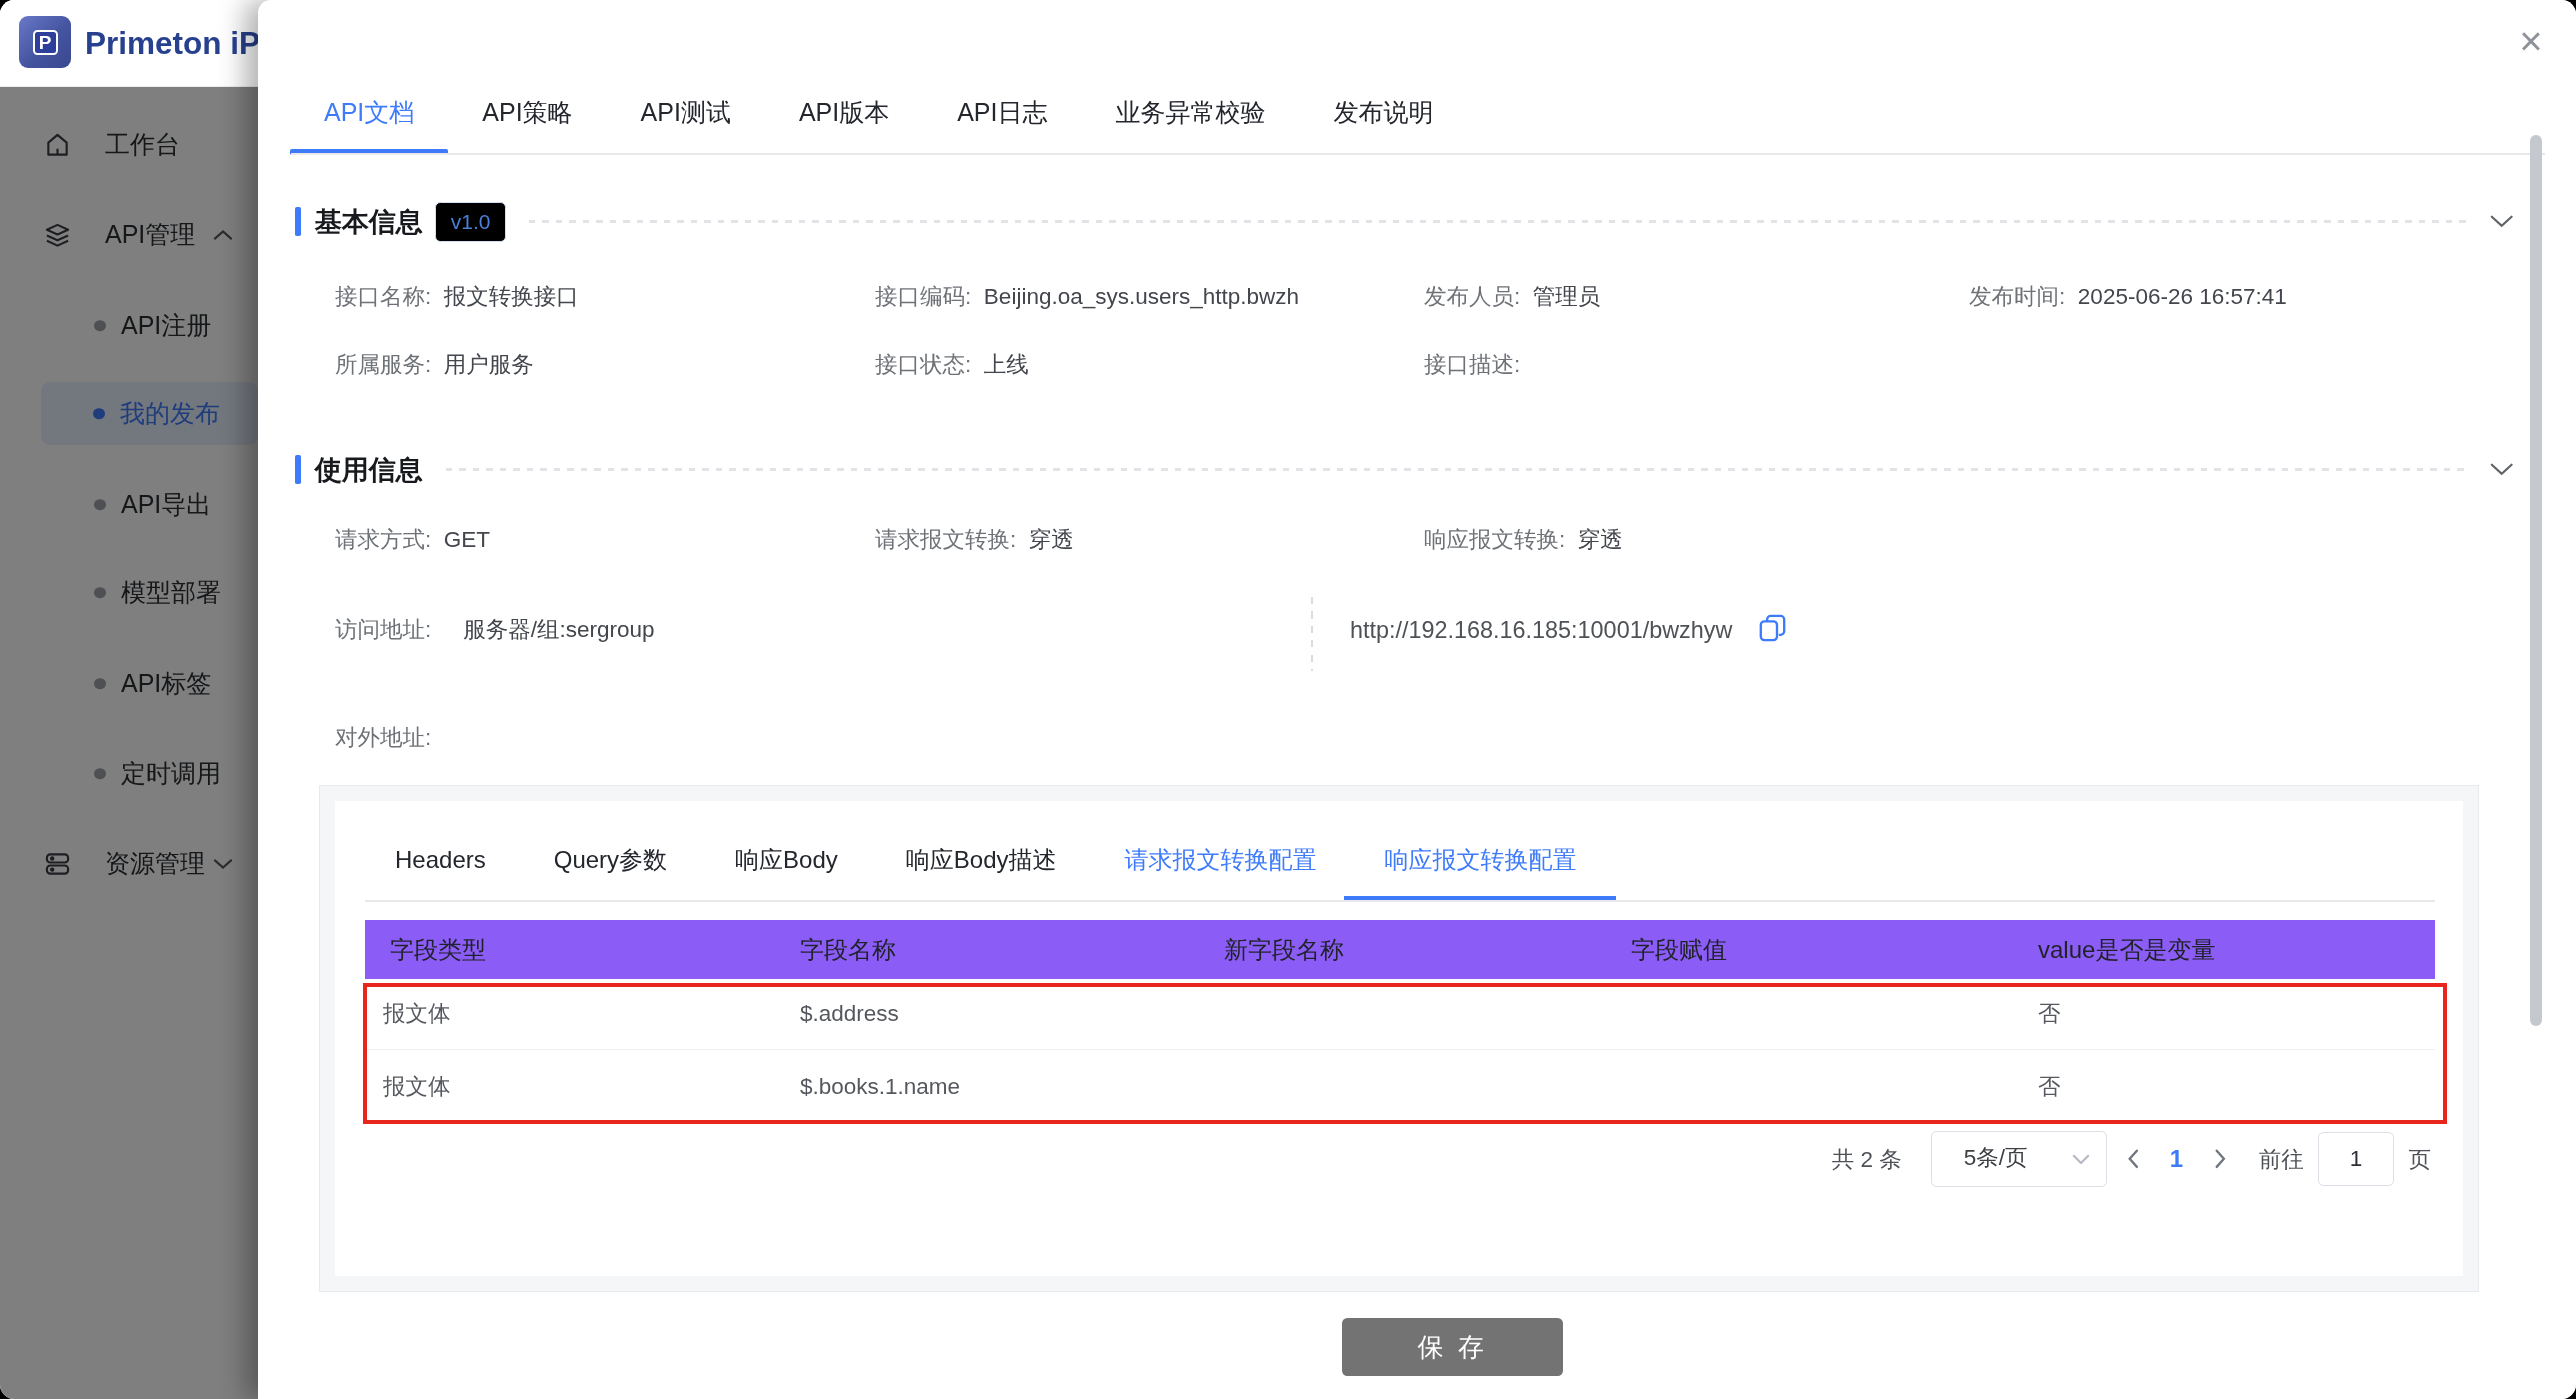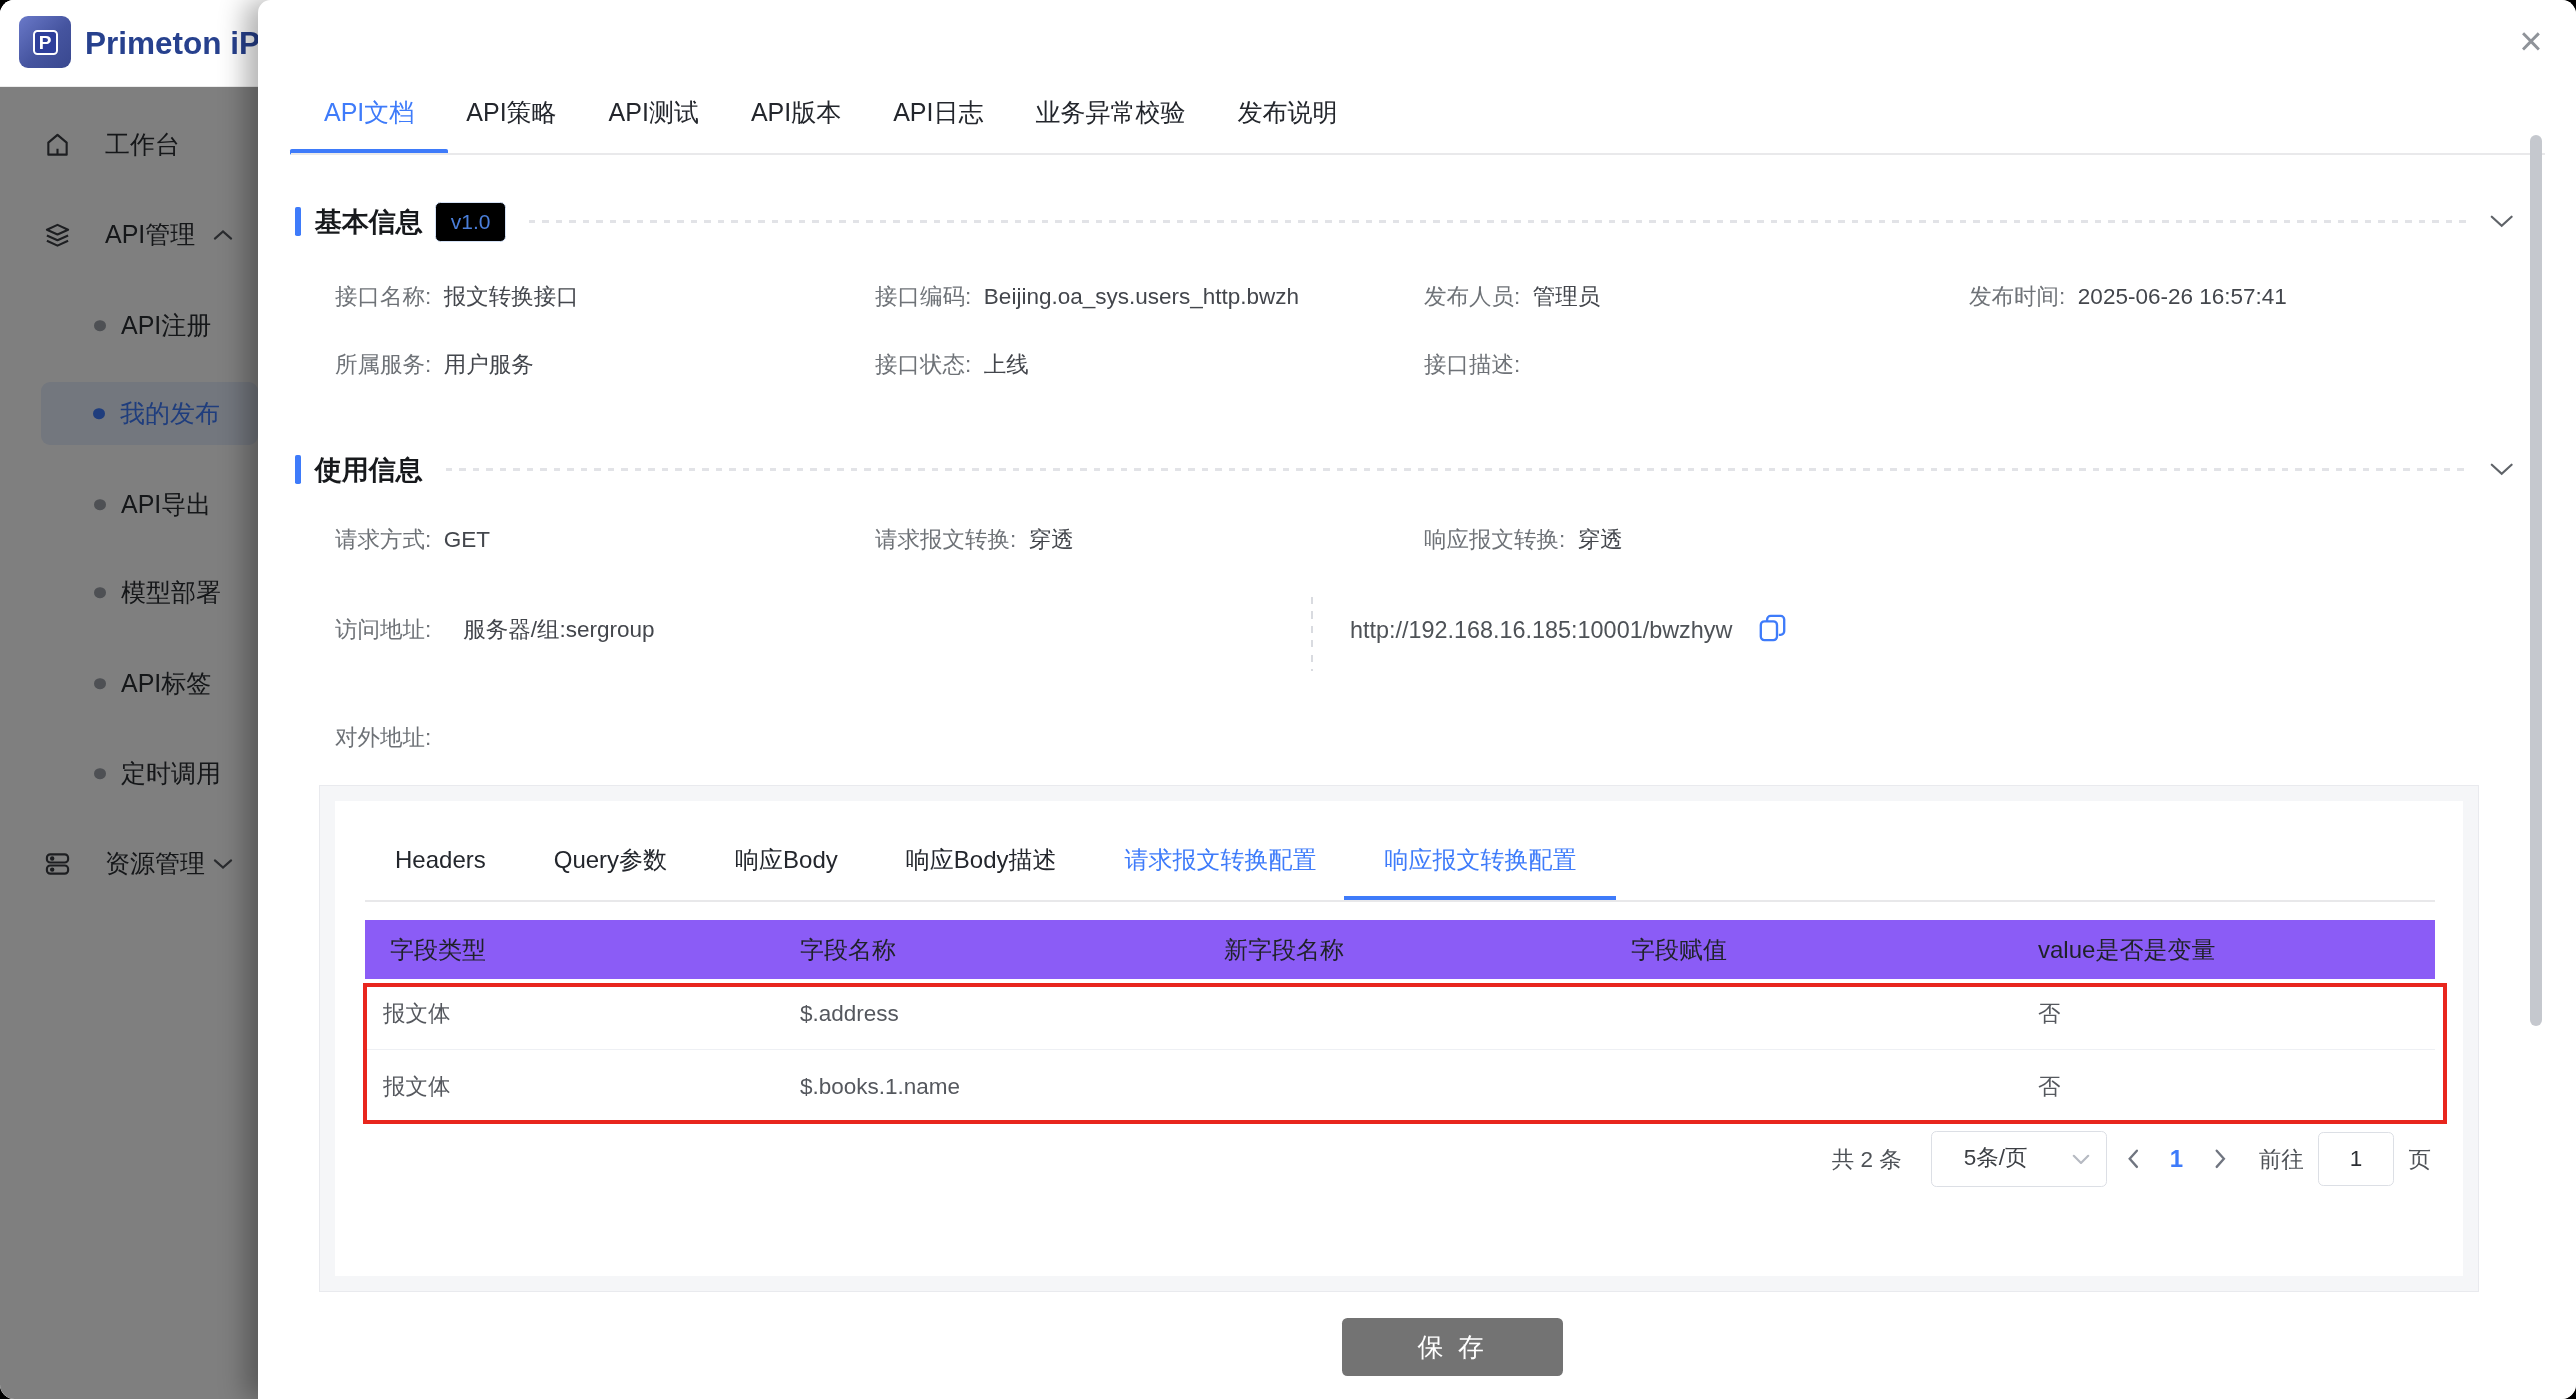--- a/index.html
+++ b/index.html
@@ -24,21 +24,21 @@
   .submenu-item.active{background:#e6eefc;border-radius:9px;left:41px;width:217px;}
   .submenu-item.active .dot{left:52px;background:#3e7bfa;}
   .submenu-item.active .sm-label{left:79px;color:#3e7bfa;}
   .sidebar-mask{position:absolute;left:0;top:87px;width:258px;height:1312px;background:rgba(0,0,0,0.5);z-index:5;}
 
   
   .drawer{position:absolute;left:258px;top:0;width:2318px;height:1399px;background:#fff;z-index:10;
     border-top-left-radius:12.6px;box-shadow:-12.6px 0 27px rgba(0,0,0,0.30);}
   .close-btn{position:absolute;left:2248px;top:16px;width:50px;height:50px;font-size:40px;line-height:50px;text-align:center;color:#8f9399;cursor:pointer;}
 
-  .tabbar{position:absolute;left:66px;top:72px;height:81px;display:flex;align-items:center;gap:52px;}
+  .tabbar{position:absolute;left:66px;top:72px;height:81px;display:flex;align-items:center;gap:68px;}
   .tab{font-size:25px;color:#23262c;position:relative;height:81px;line-height:81px;white-space:nowrap;}
   .tab.active{color:#3e7bfa;}
   .tab.active::after{content:"";position:absolute;left:-34px;right:-34px;bottom:-1.8px;height:6.3px;background:#3e7bfa;border-radius:1.8px;}
   .tabbar-line{position:absolute;left:33px;top:153px;width:2254px;height:1.8px;background:#e9e9eb;}
 
   .section-head{position:absolute;left:37px;right:63px;height:43px;display:flex;align-items:center;}
   .sec-bar{width:6.3px;height:29px;background:#3e7bfa;border-radius:1.8px;flex:none;}
   .sec-title{margin-left:13.5px;font-size:27px;font-weight:bold;color:#17191c;white-space:nowrap;}
   .sec-badge{margin-left:12.6px;height:40px;line-height:38px;padding:0 14.4px;background:#000000;border:0.9px solid #d4e1f6;border-radius:5.4px;font-size:21px;color:#4a7ed9;}
   .sec-dots{flex:1;height:3.6px;margin:0 23.4px;background-image:repeating-linear-gradient(to right,#e2e3e7 0 6.3px,transparent 6.3px 13.5px);}

